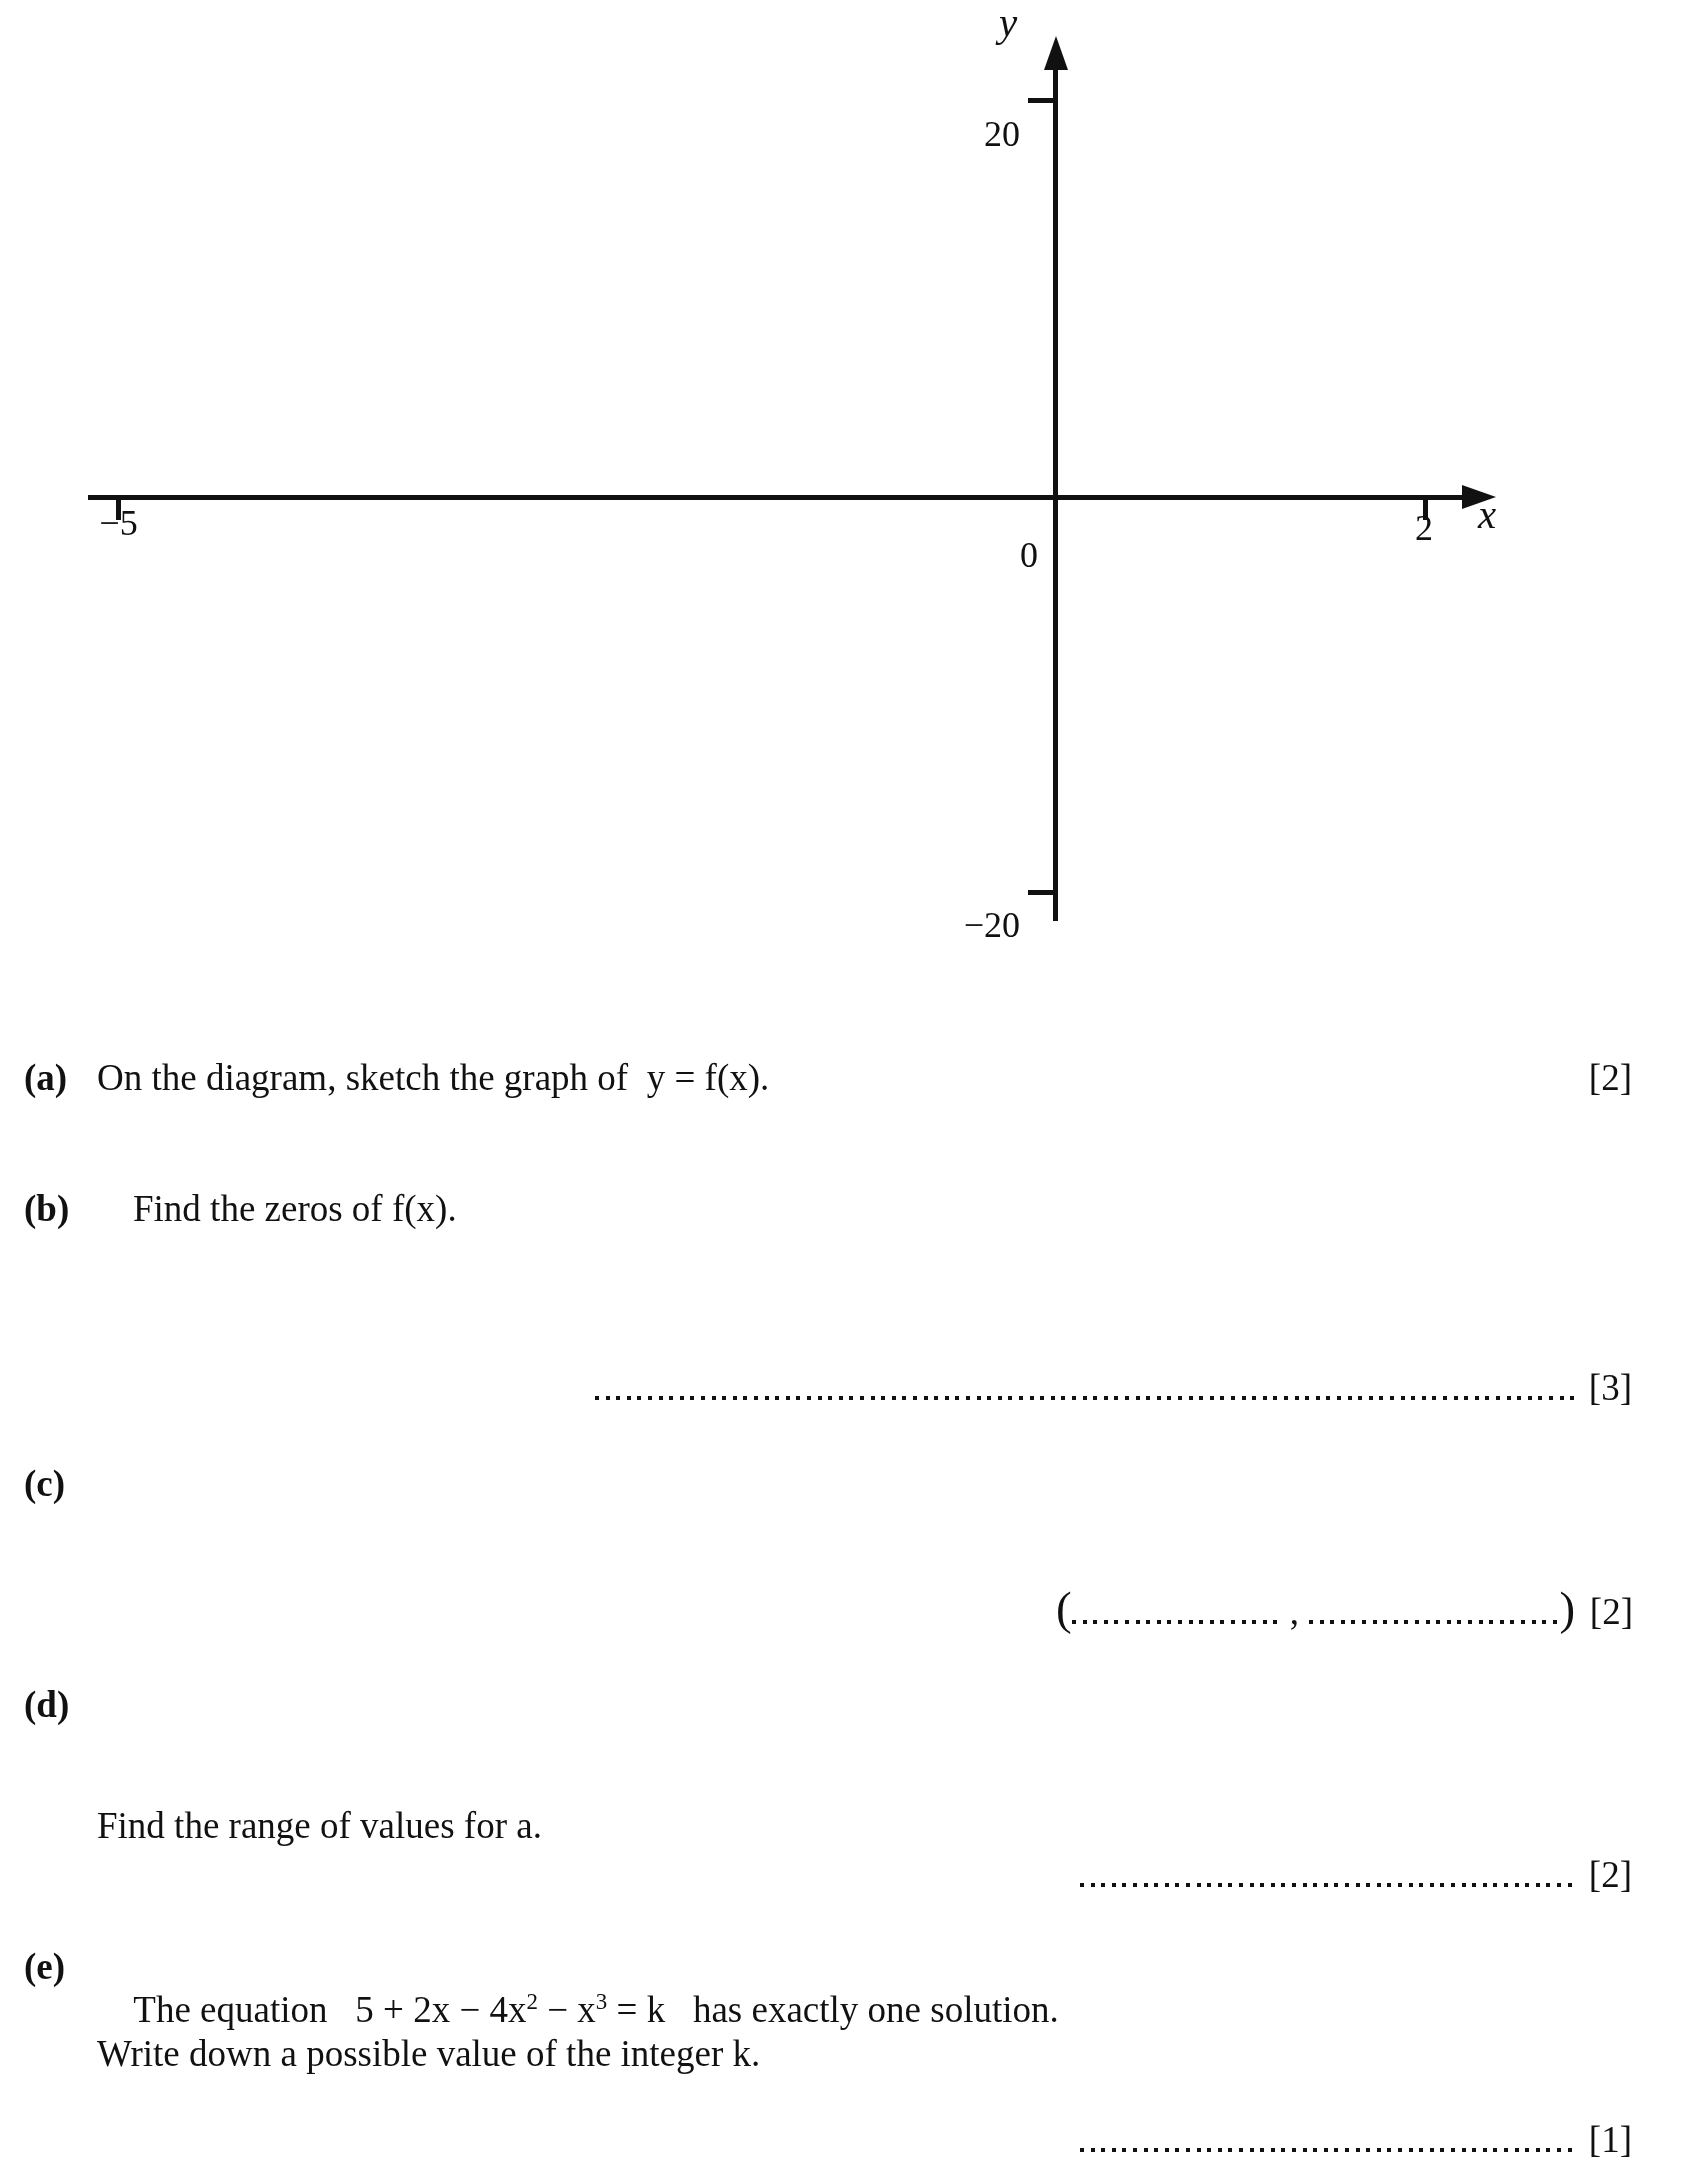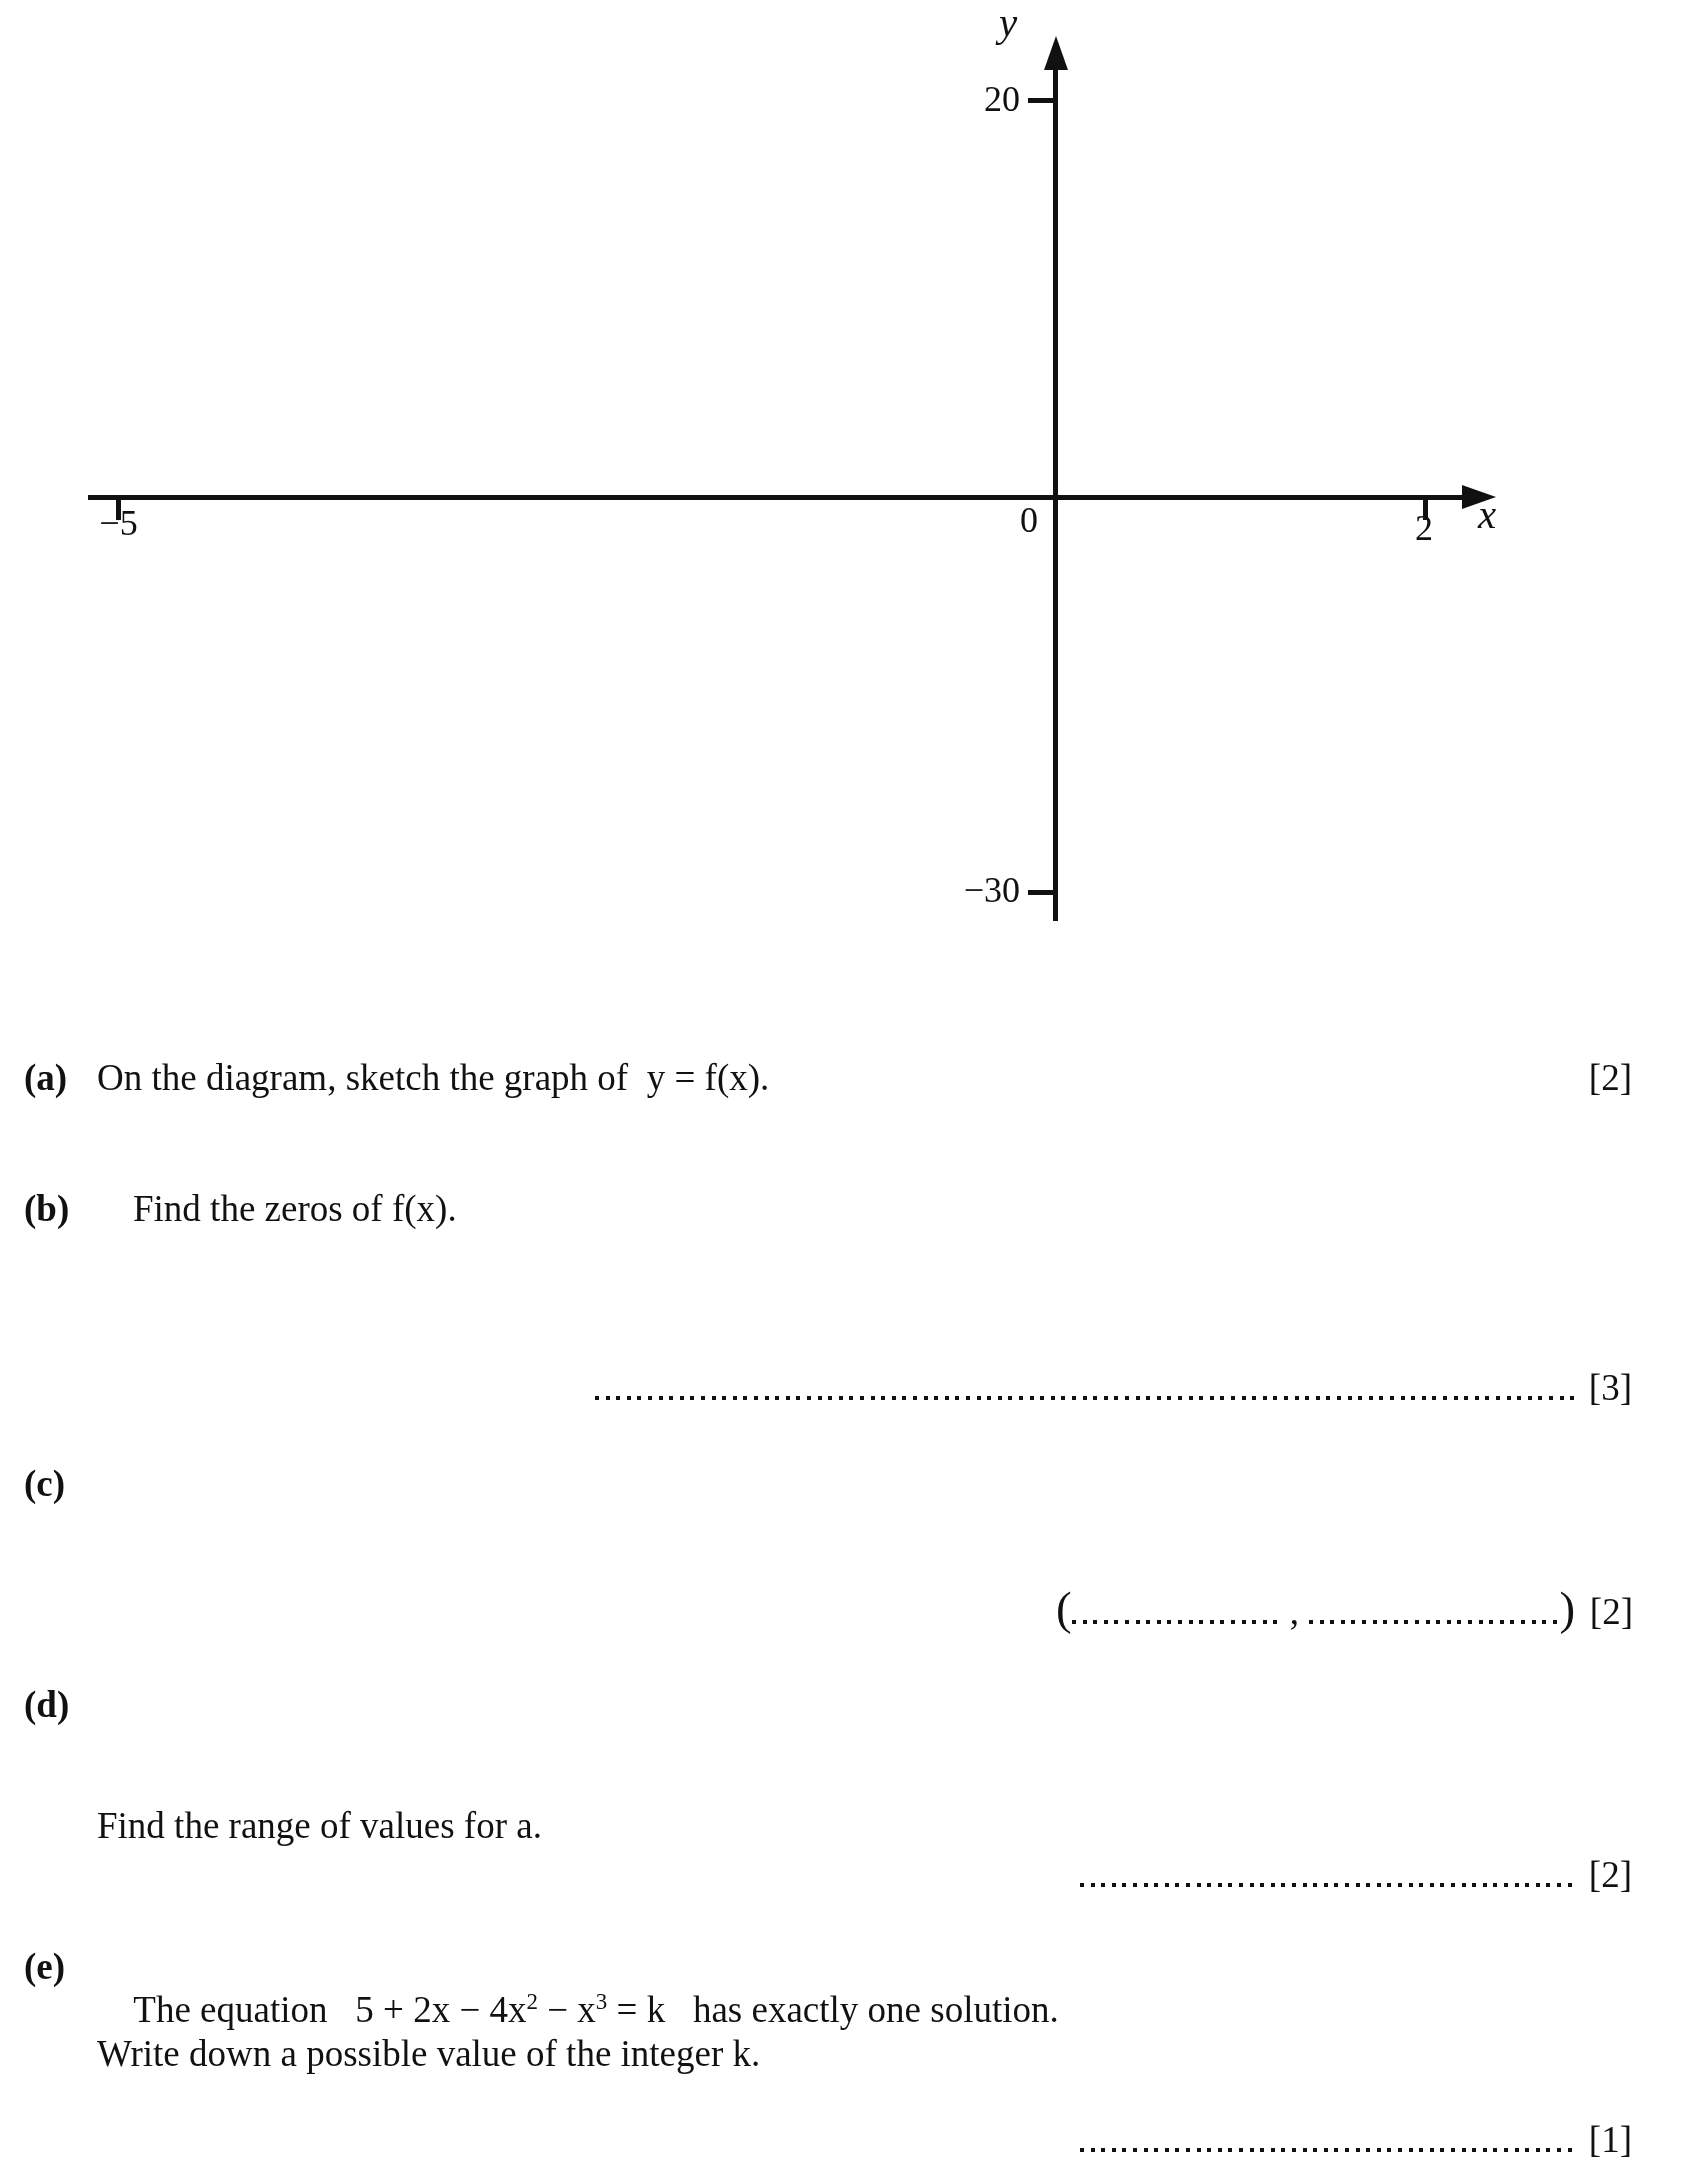--- a/index.html
+++ b/index.html
@@ -27,21 +27,21 @@
     border-top:12px solid transparent;
     border-bottom:12px solid transparent;
     border-left:34px solid #111111;
   }
   .axis-var {
     position:absolute; font-style:italic; font-size:41px; line-height:1;
   }
   .num-label {
     position:absolute; font-size:36px; line-height:1;
   }
-  .ra { text-align:right; }
+  .ra { text-align:right;margin-top:35px; }
   .ca { text-align:center; }
 
   
   .fdef { position:absolute; white-space:pre; font-size:37px; }
   .fdef sup, .eq sup { font-size:0.62em; }
   .qletter { position:absolute; font-weight:bold; }
   .qtext { position:absolute; white-space:pre-wrap; }
   .eq { white-space:pre; }
   .marks { position:absolute; text-align:right; }
   .answer-row { position:absolute; display:flex; align-items:baseline; }
@@ -70,21 +70,21 @@
 
     <div class="tick" style="left:1028px; top:98px;  width:25px; height:4.9px;"></div>
     <div class="tick" style="left:1028px; top:890px; width:25px; height:4.9px;"></div>
     <div class="tick" style="left:116px;  top:499px;  width:4.9px;  height:21px;"></div>
     <div class="tick" style="left:1423px; top:499px;  width:4.9px;  height:21px;"></div>
 
     <div class="axis-var" style="left:999px; top:1.6px;">y</div>
     <div class="axis-var" style="left:1478px; top:494px;">x</div>
 
     <div class="num-label ra" style="left:934px; top:81px;  width:86px;">20</div>
-    <div class="num-label ra" style="left:893px; top:872px; width:127px;">−30</div>
+    <div class="num-label ra" style="left:893px; top:872px; width:127px;">−20</div>
     <div class="num-label ca" style="left:81px;  top:505px;  width:75px;">−5</div>
     <div class="num-label ca" style="left:1403px; top:510px;  width:42px;">2</div>
     <div class="num-label ra" style="left:984px; top:502px;  width:54px;">0</div>
   </div>
 
 
   <div class="qletter" style="left:24px; top:1056px;">(a)</div>
   <div class="qtext" style="left:97px; top:1056px;text-align:center;">On the diagram, sketch the graph of  y = f(x).</div>
   <div class="marks" style="left:1567px; top:1056px; width:65px;">[2]</div>
 

